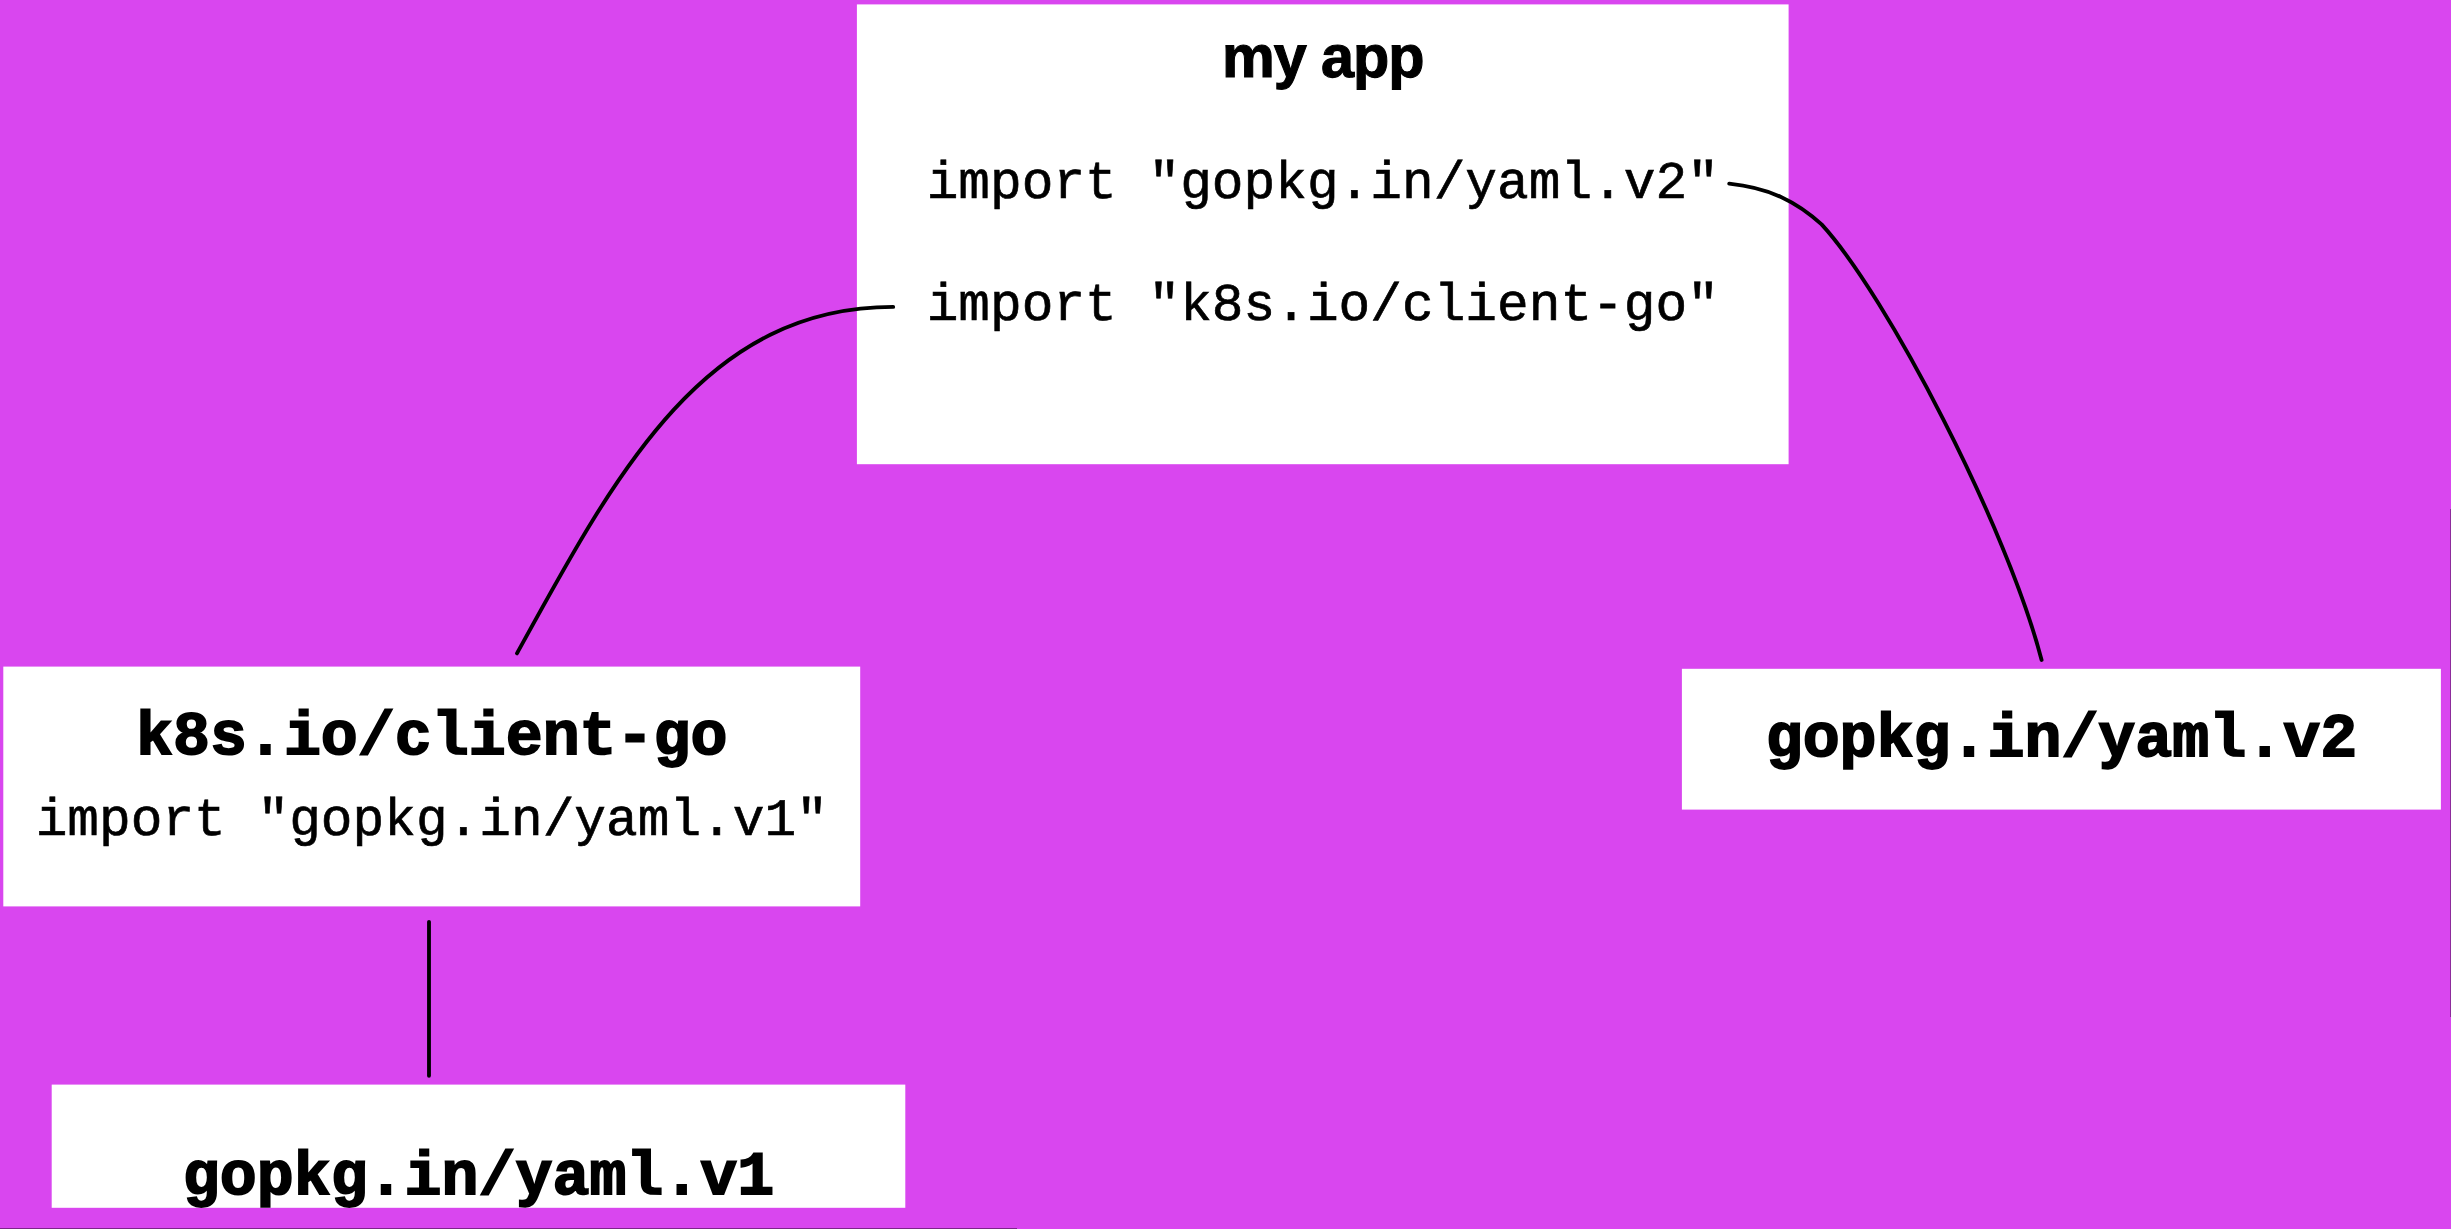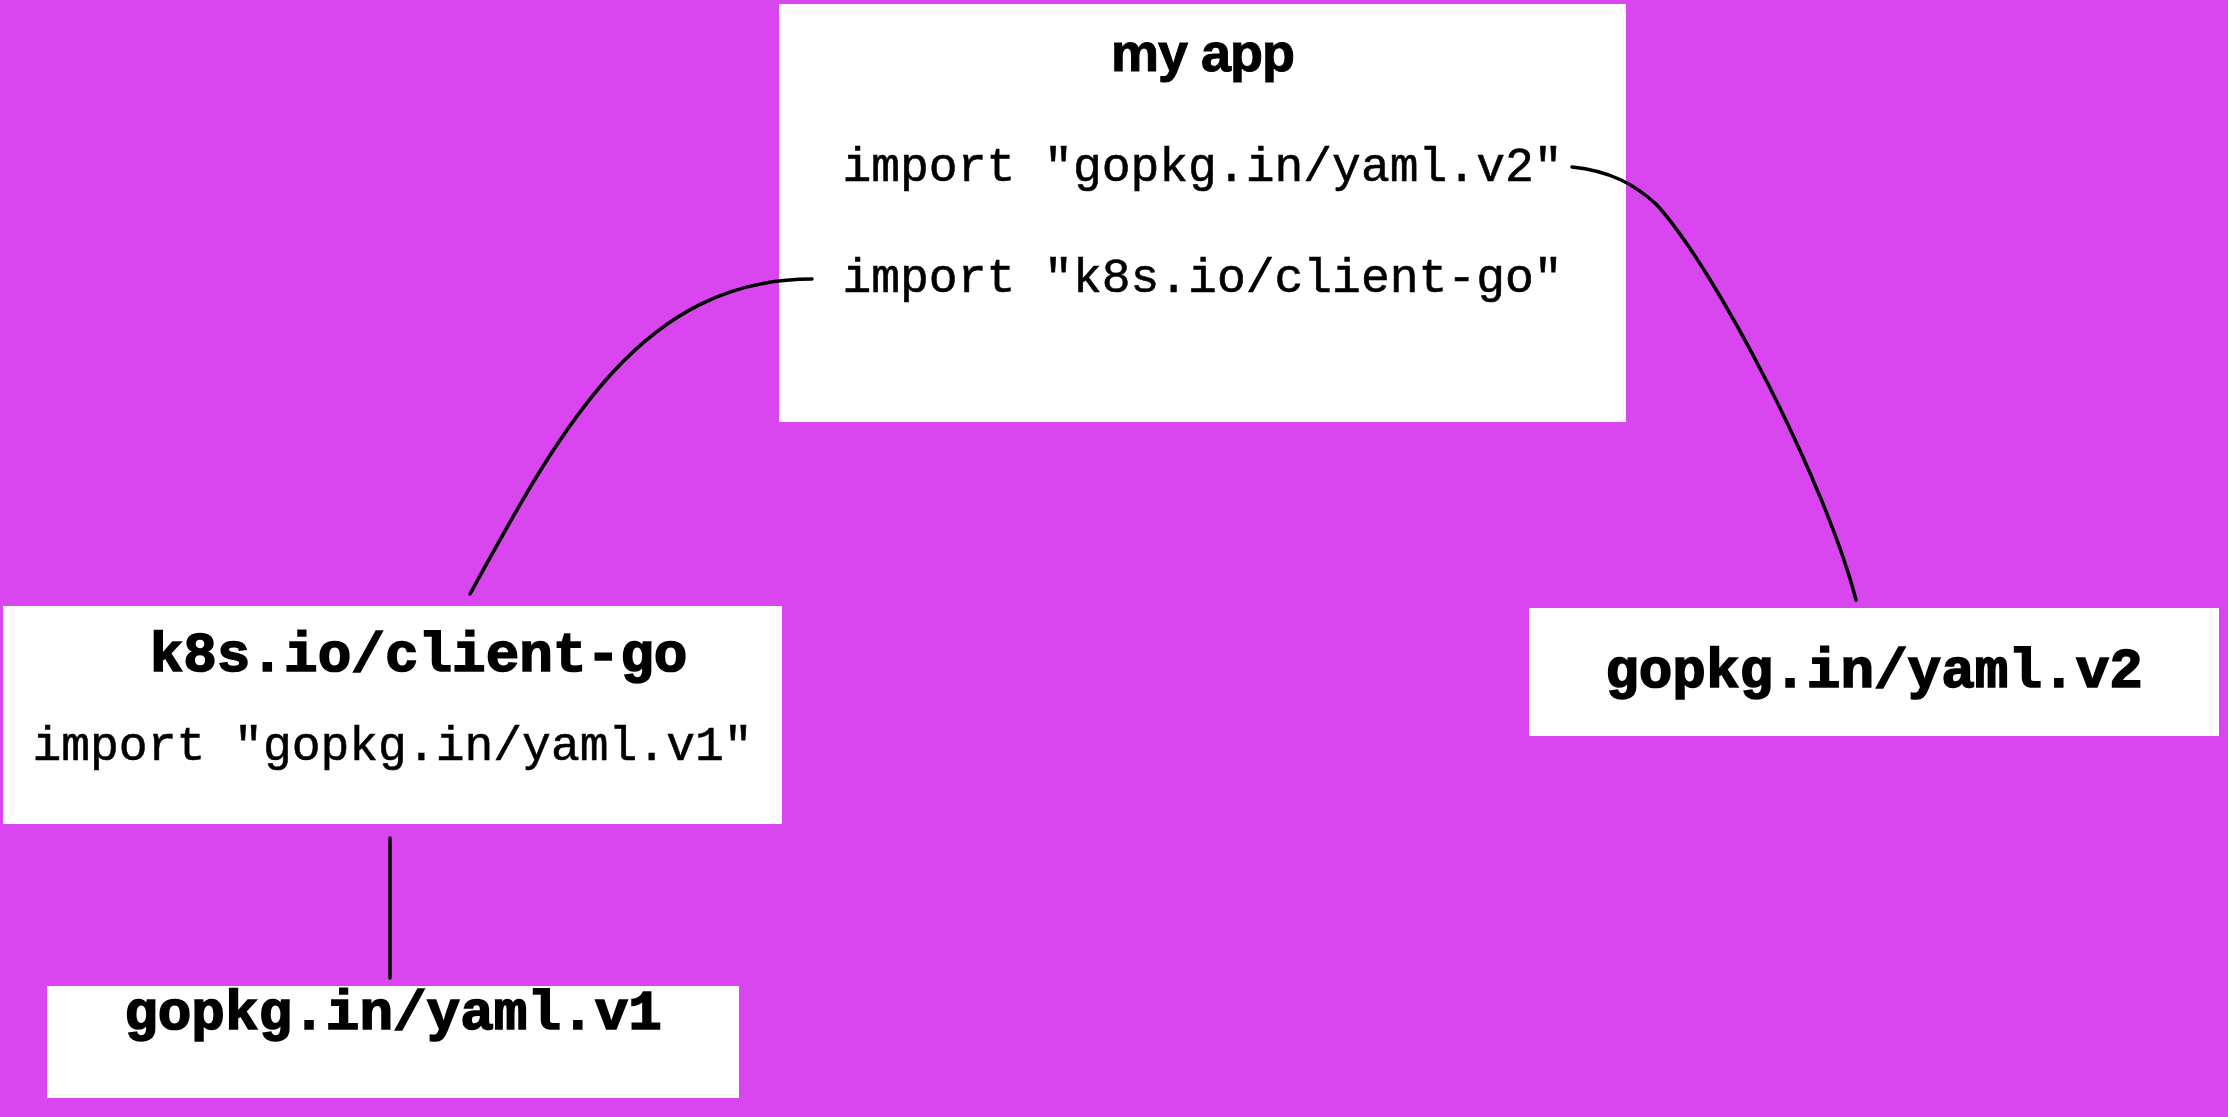--- a/index.html
+++ b/index.html
@@ -61,27 +61,27 @@
     -webkit-text-stroke: 0.6px currentColor;
     white-space: pre;
   }
   
   #node-my-app    { left: 779px;  top: 4px;   width: 847px; height: 418px; }
   #node-my-app .node-title-sans { top: 21px; }
   #node-my-app .code-line.l1    { top: 140px; }
   #node-my-app .code-line.l2    { top: 251px; }
 
   #node-client-go { left: 3px;    top: 606px; width: 779px; height: 218px; }
-  #node-client-go .node-title-mono { top: 22px; padding-left: 26px; }
+  #node-client-go .node-title-mono { top: 36px; }
   #node-client-go .code-line.l1    { top: 117px; }
 
   #node-yaml-v2   { left: 1529px; top: 608px; width: 690px; height: 128px;
                     display: flex; align-items: center; justify-content: center; }
-  #node-yaml-v1   { left: 47px;   top: 986px; width: 692px; height: 112px;
-                    display: flex; align-items: flex-start; justify-content: center; }
+  #node-yaml-v1   { left: 47px;   top: 986px; width: 776px; height: 112px;
+                    display: flex; align-items: flex-end; justify-content: center; }
 
   .edges-overlay {
     position: absolute;
     left: 0;
     top: 0;
     width: 2228px;
     height: 1117px;
     z-index: 10;
     pointer-events: none;
   }

